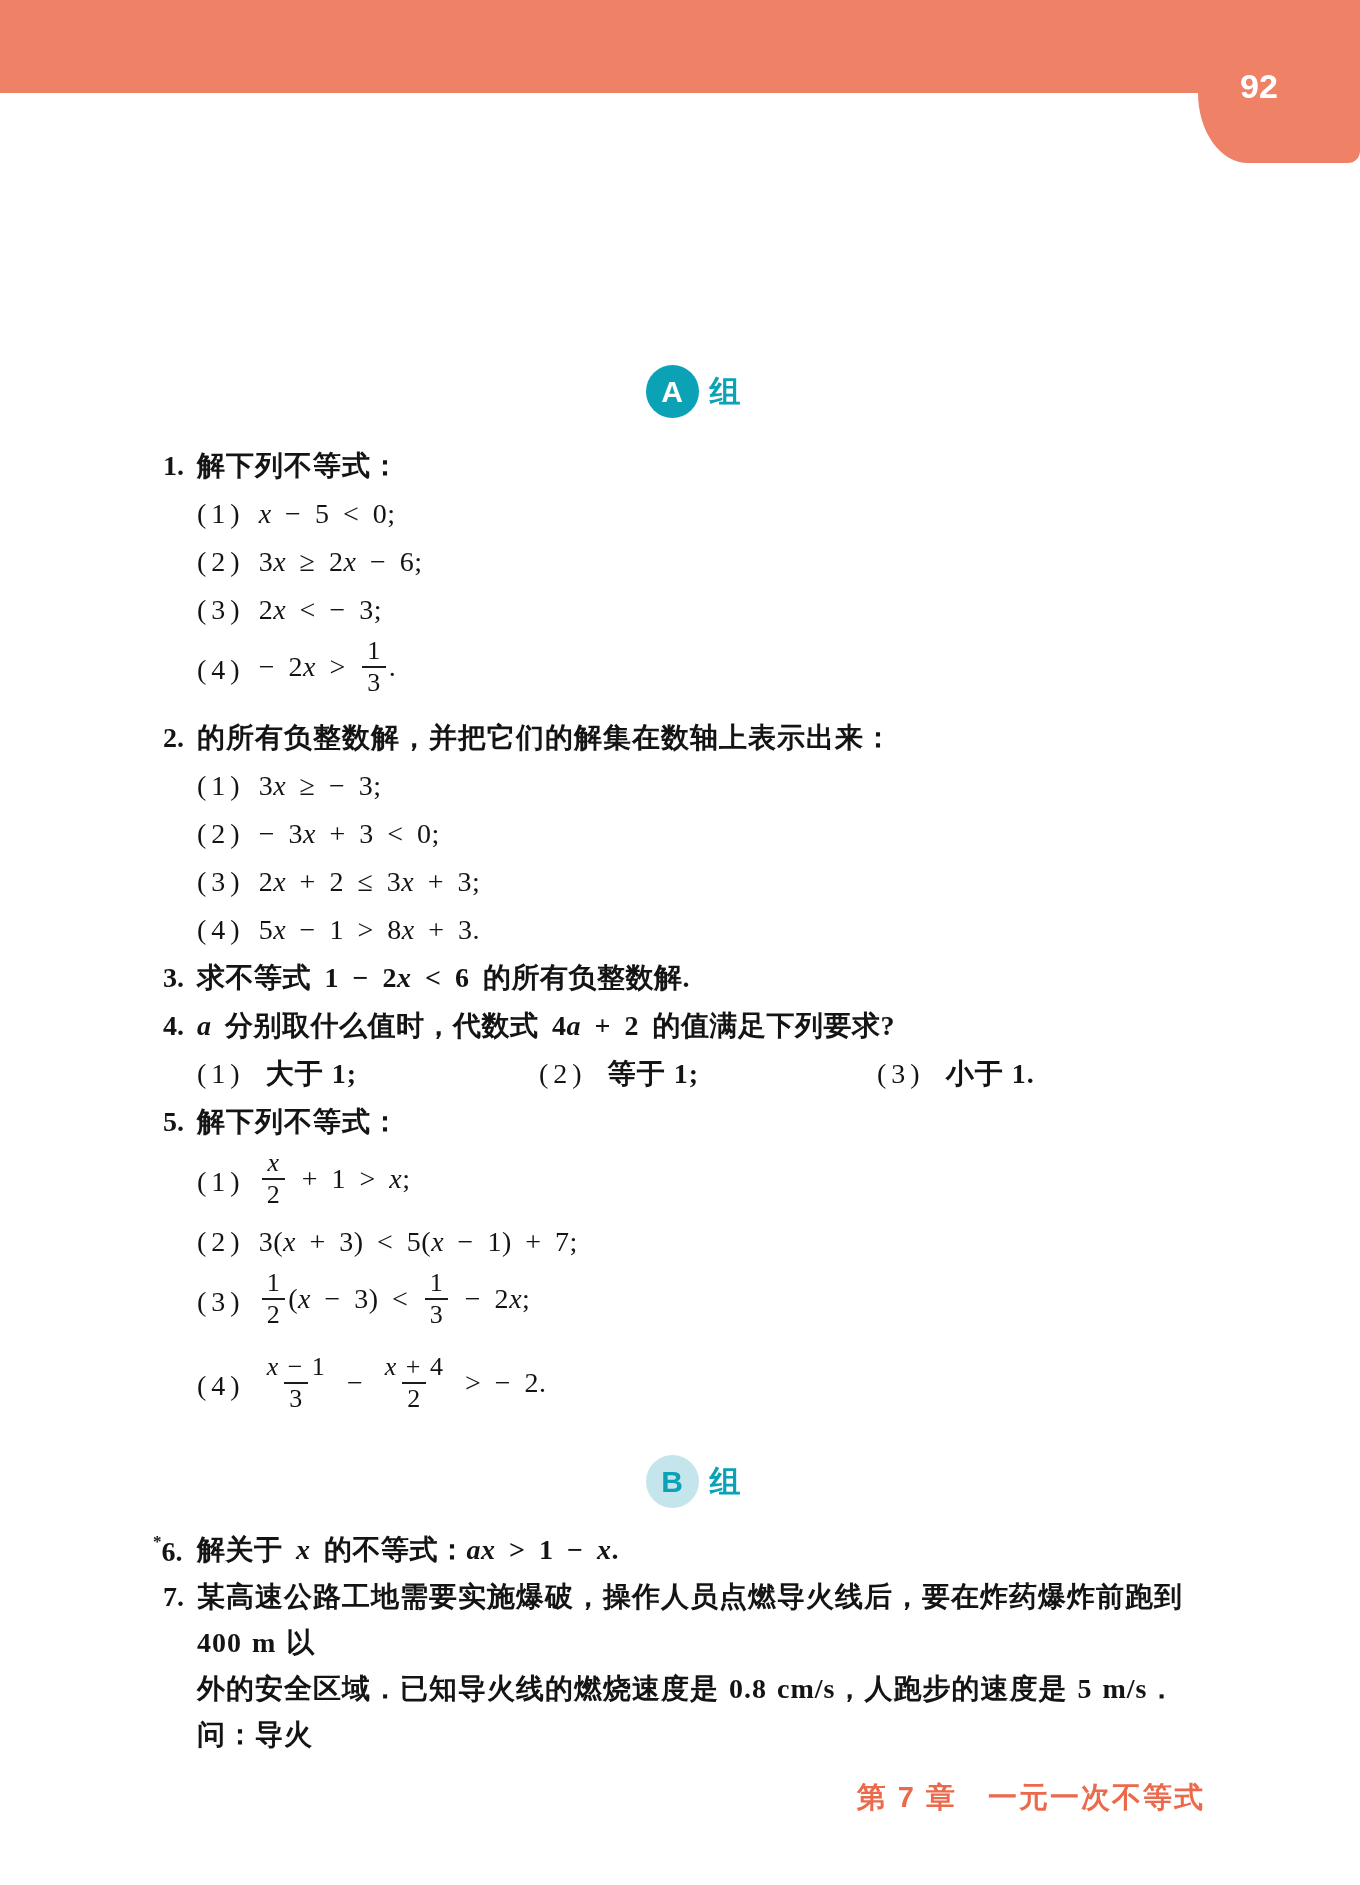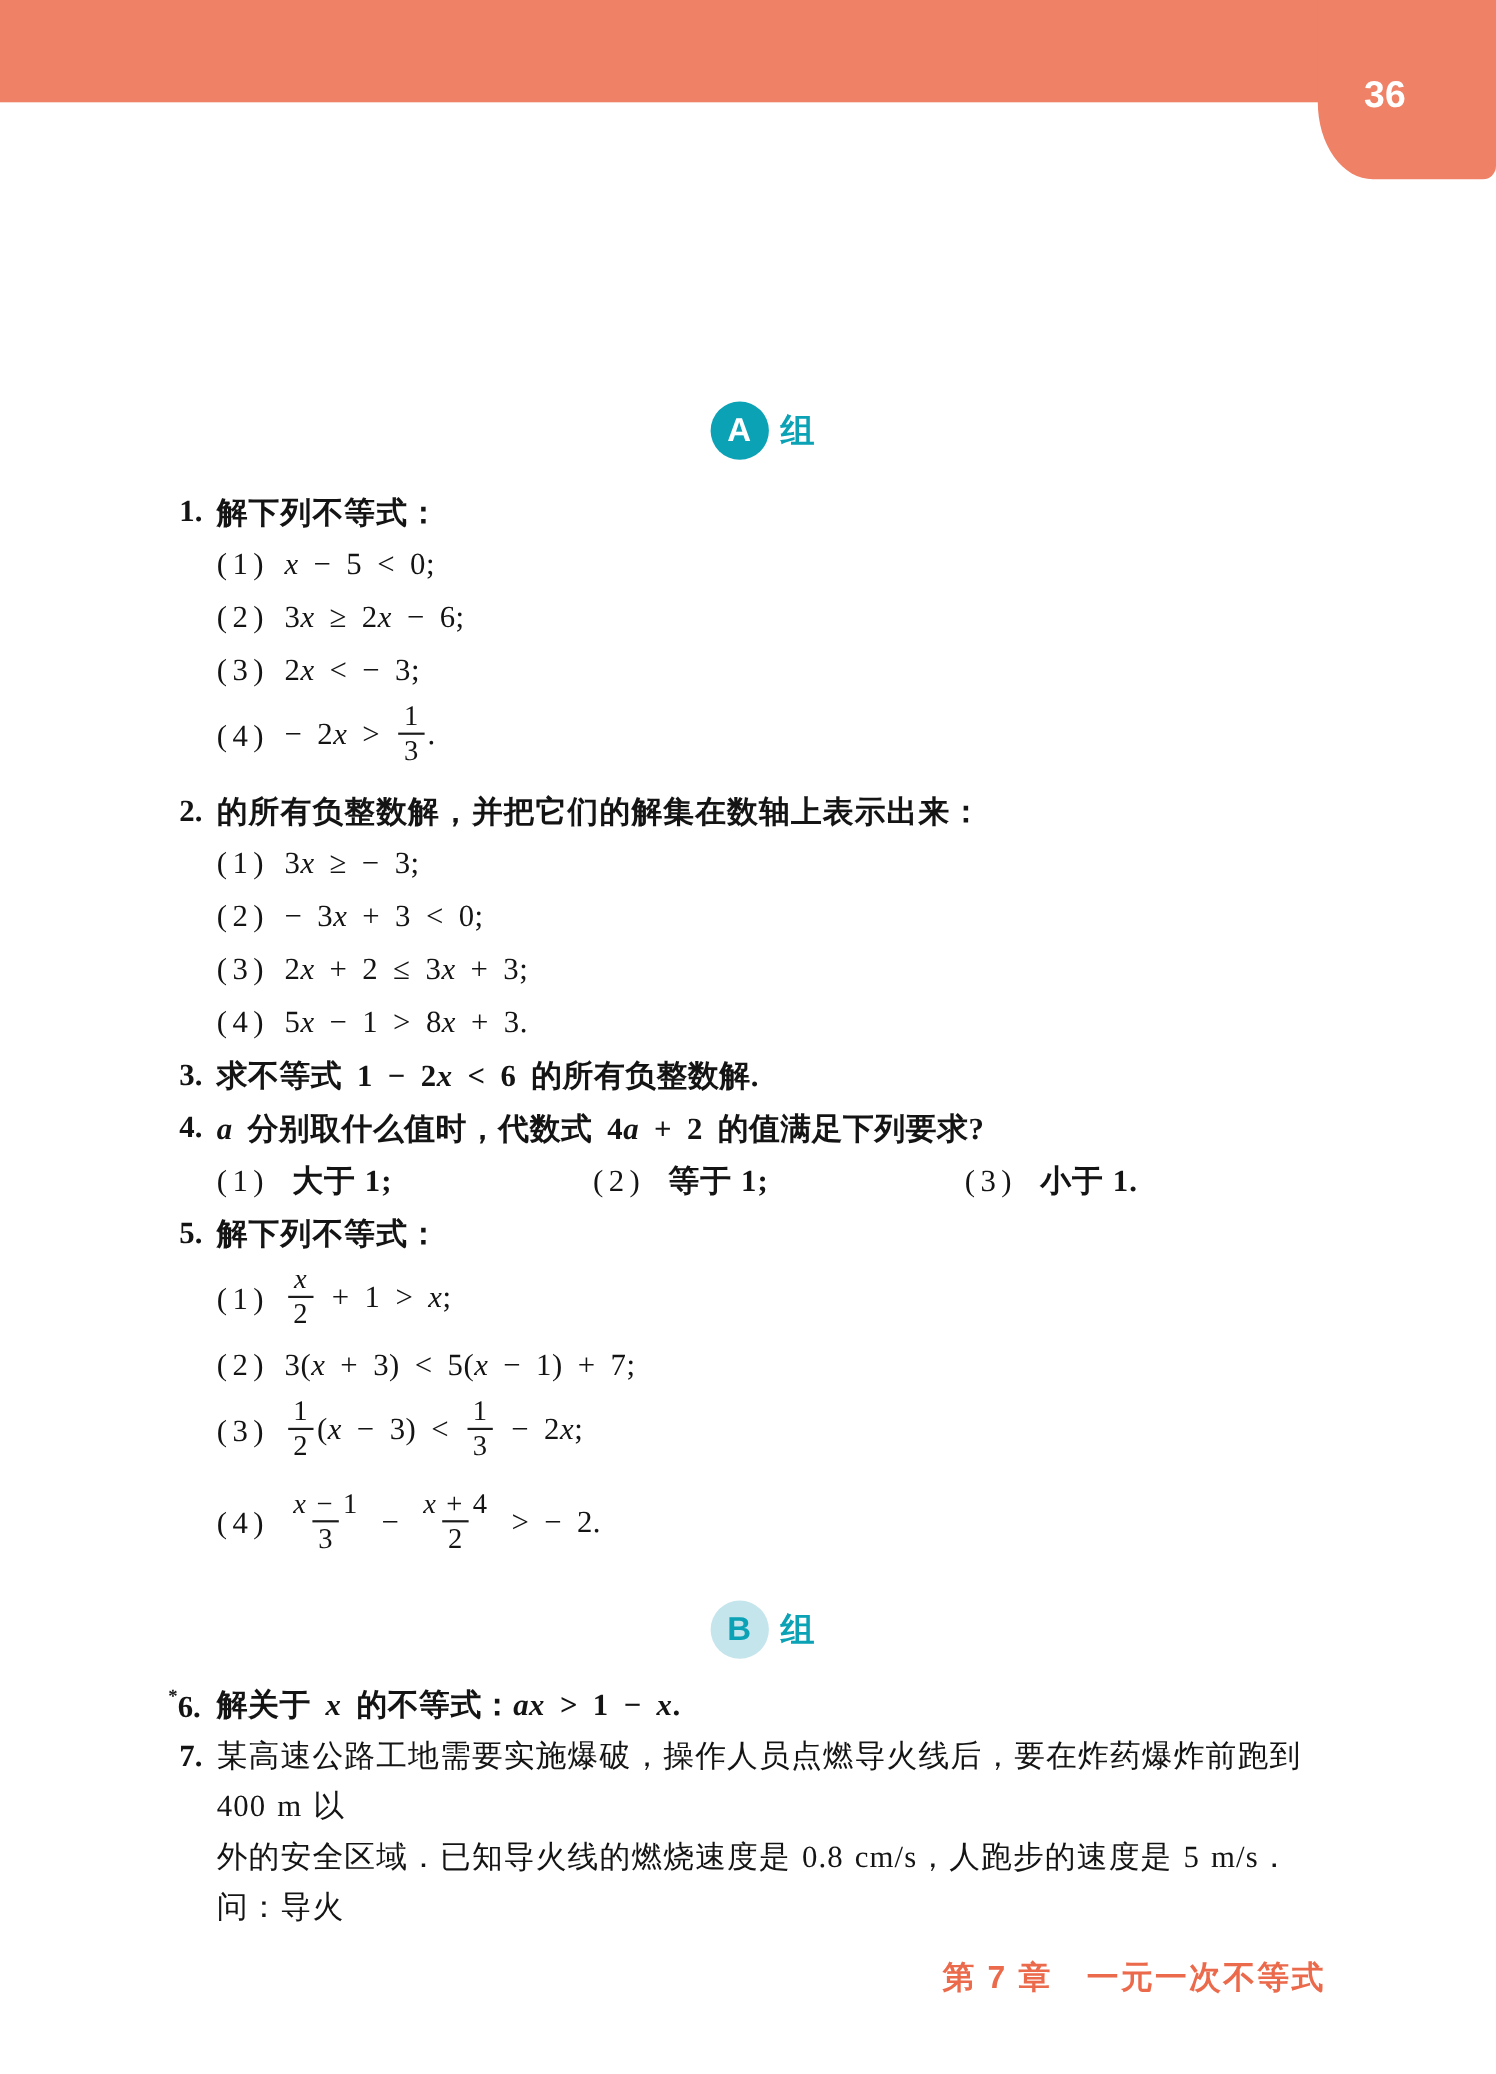--- a/index.html
+++ b/index.html
@@ -48,34 +48,34 @@
   .frac{display:inline-flex;flex-direction:column;align-items:center;vertical-align:middle;
         margin:0 3px;transform:translateY(-3px);}
   .frac .num,.frac .den{padding:0 5px;font-size:26px;line-height:30px;text-align:center;word-spacing:2px;}
   .frac .den{border-top:2px solid #1c1c1c;}
 
   .p4cols{display:flex;width:100%;}
   .p4col{width:342px;flex:0 0 342px;}
   .p4col.c2{width:338px;flex:0 0 338px;}
   .p4col.c3{flex:1;}
 
-  .p7text{line-height:46px;letter-spacing:1px;word-spacing:2px;width:1028px;}
+  .p7text{line-height:46px;letter-spacing:1px;word-spacing:2px;width:1028px;font-weight:bold;}
 
   .footer{position:absolute;left:163px;top:1750px;width:1042px;text-align:right;
           font:700 29px "Liberation Sans","DejaVu Sans",sans-serif;color:var(--c-footer-orange,#EB6A4B);
           letter-spacing:2px;margin-top:28px;}
 </style>
 </head>
 <body>
 
 <div class="page">
 
   <div class="header"></div>
   <div class="tab">
-    <span class="pagenum">36</span>
+    <span class="pagenum">92</span>
   </div>
 
 
   <div class="content">
 
     <div class="group group-a">
       <span class="badge badge-a">
         <span>A</span>
       </span>
       <span class="gsuffix">组</span>

